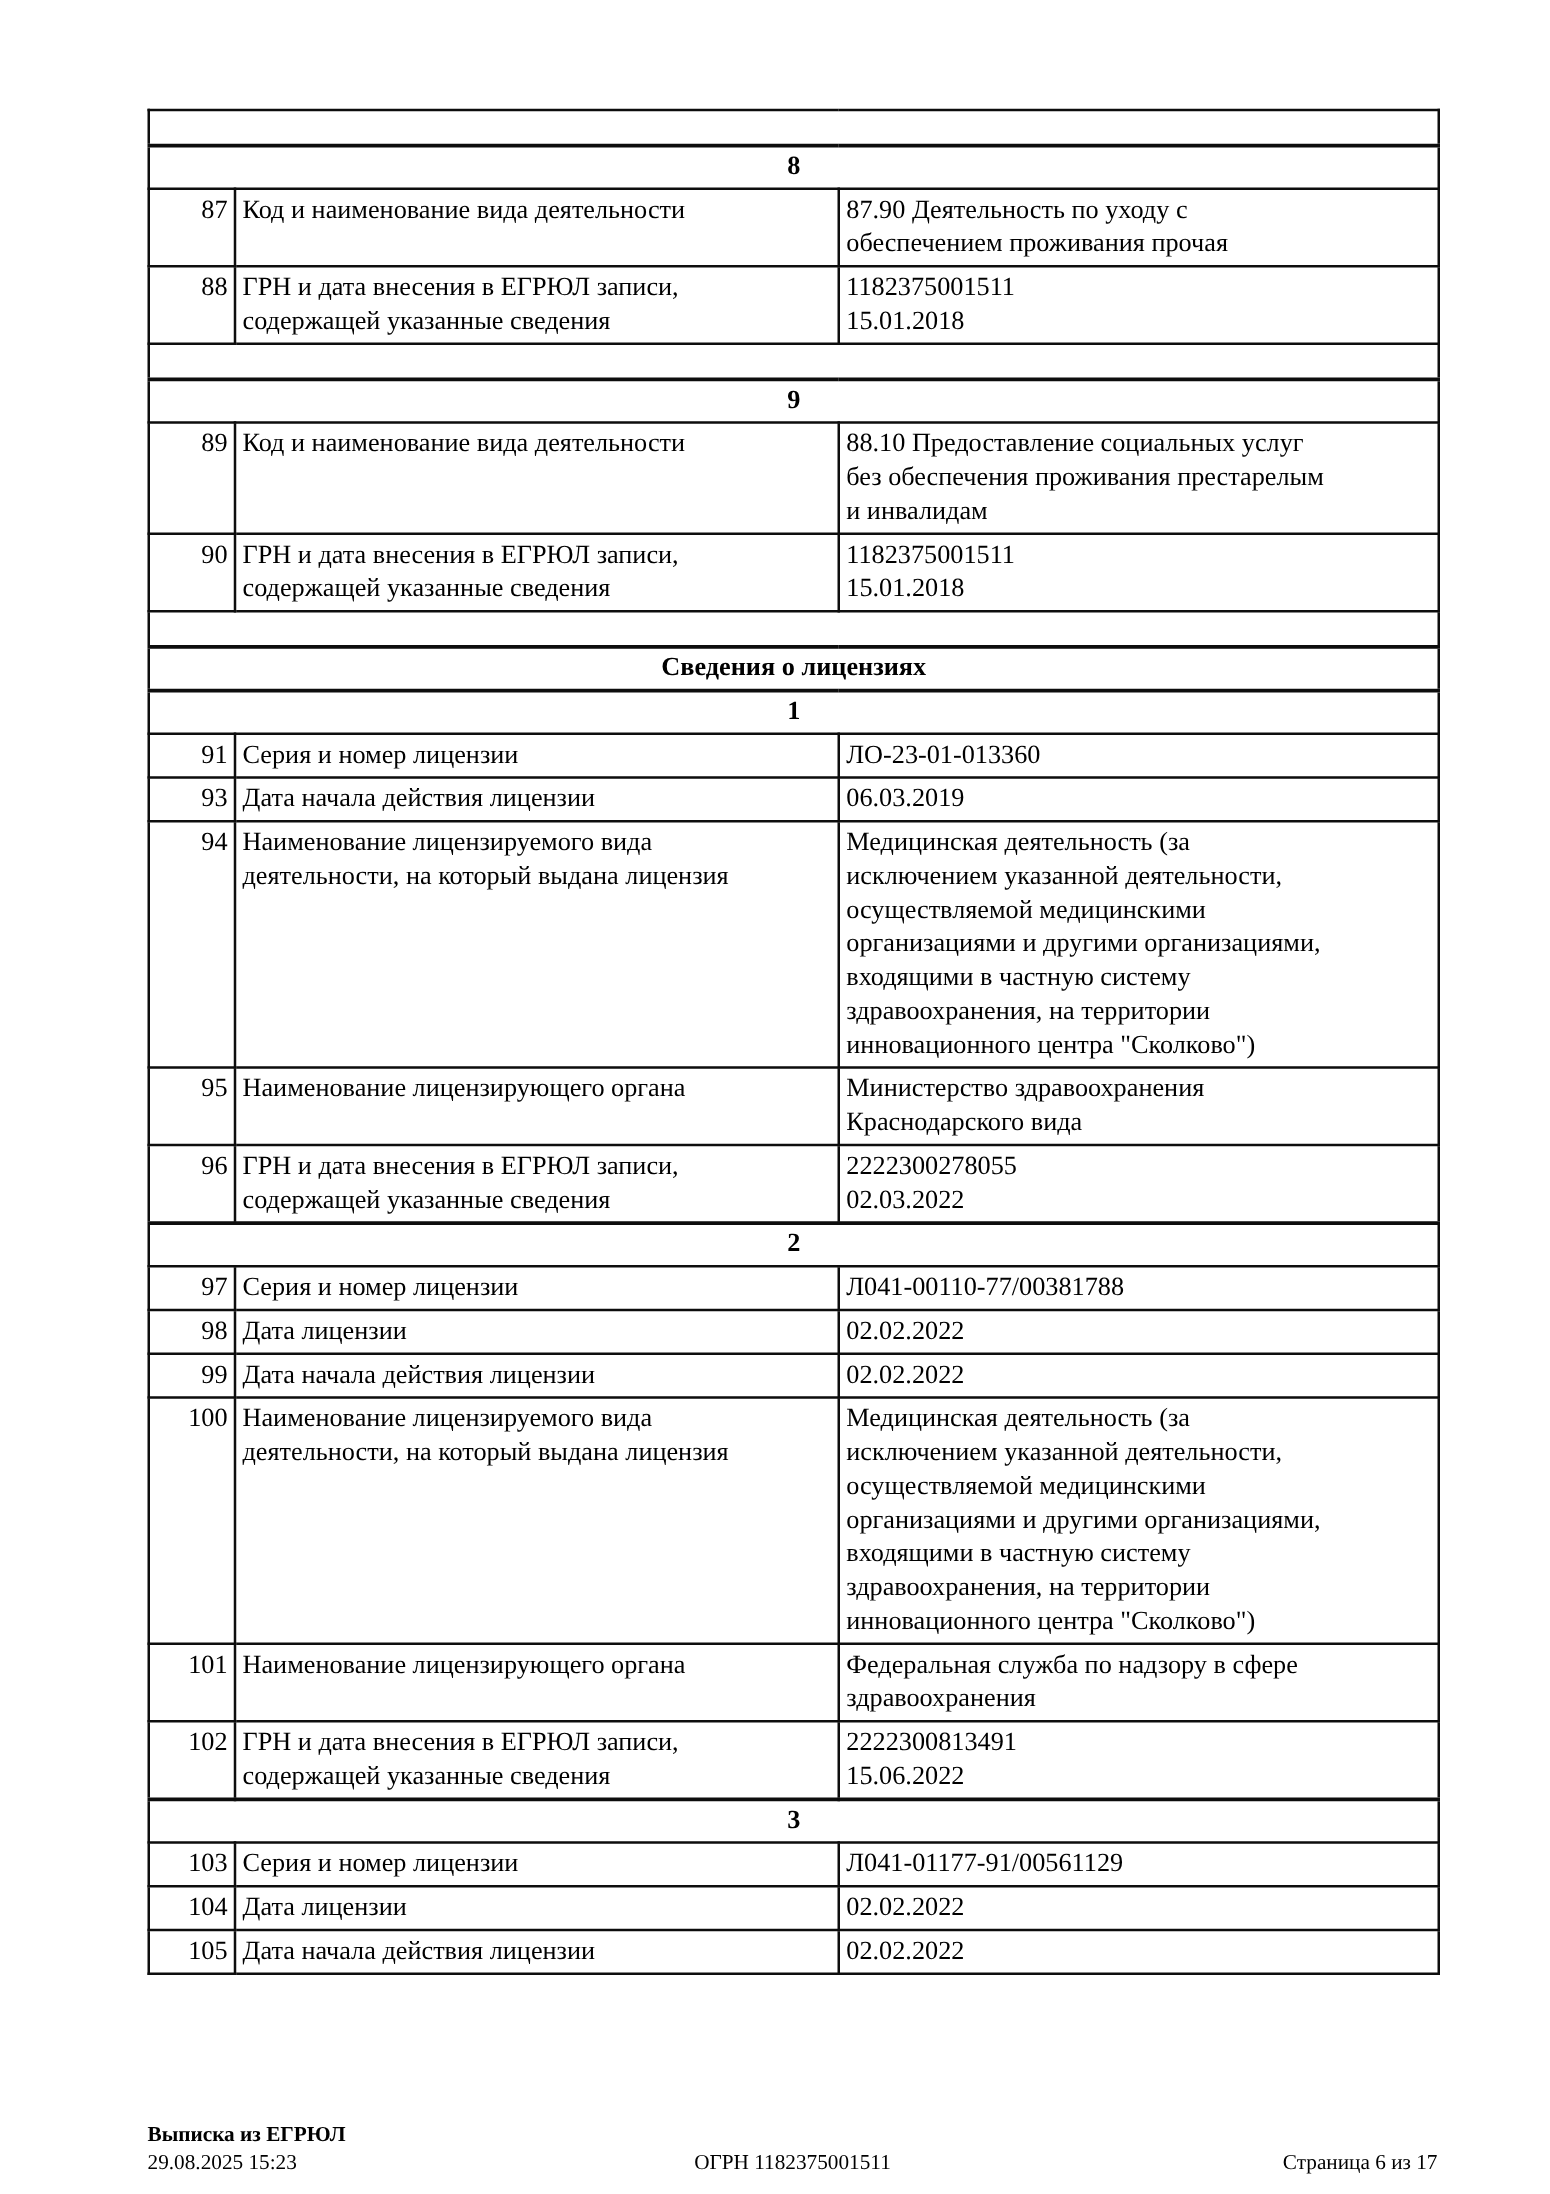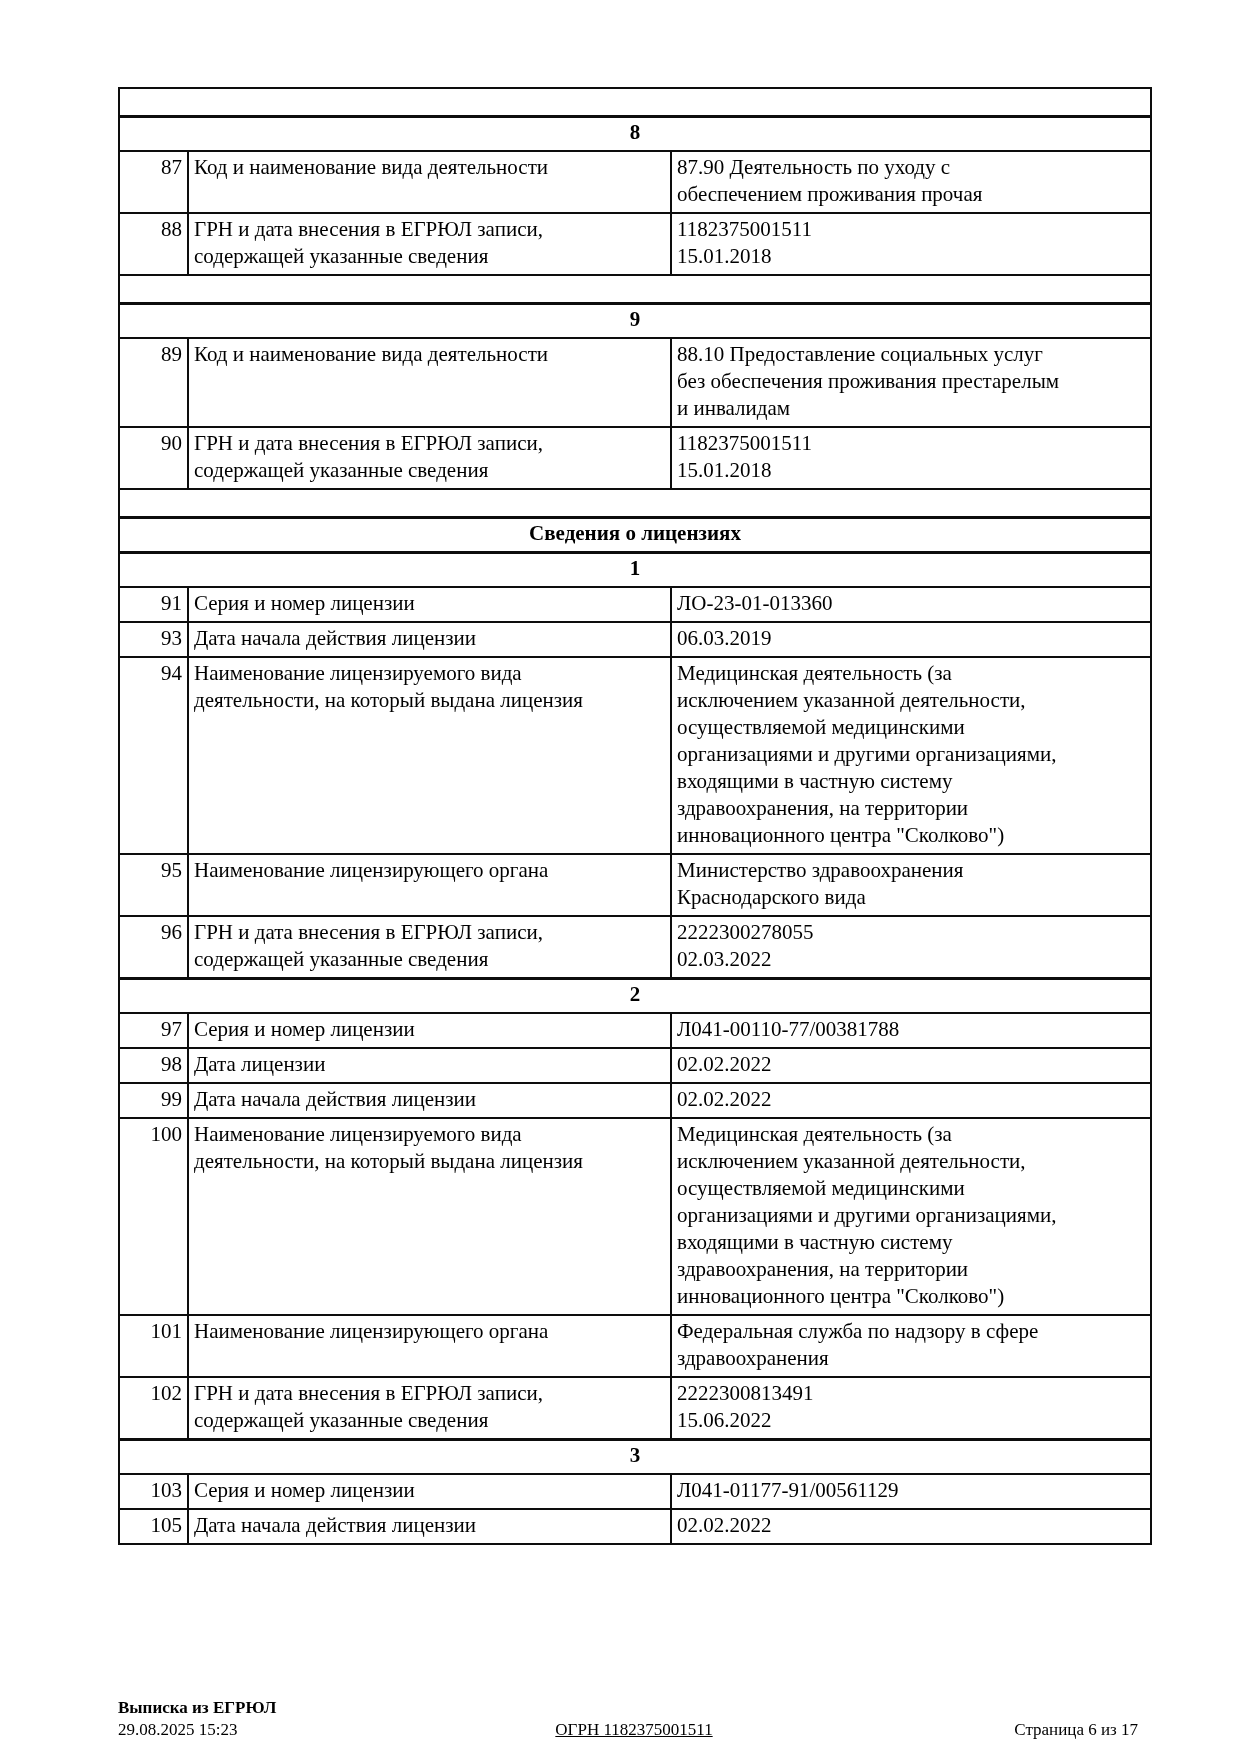--- a/index.html
+++ b/index.html
@@ -66,25 +66,24 @@
   .footer .line2 {
     position: relative;
     margin-top: 1px;
   }
   .footer .f-center {
     position: absolute;
     left: 0;
     right: 0;
     top: 0;
     text-align: center;
-    text-decoration: underline;
   }
   .footer .f-right {
     position: absolute;
-    right: 12px;
+    right: 0;
     top: 0;
     text-align: center;
   }
 </style>
 </head>
 <body>
 
 <table class="egrul">
   <colgroup>
     <col style="width:69px">
@@ -220,20 +219,25 @@
     </tr>
     <tr class="section">
         <td colspan="3">3</td>
       </tr>
     <tr>
       <td class="c-num">103</td>
       <td>Серия и номер лицензии</td>
       <td>Л041-01177-91/00561129</td>
     </tr>
     <tr>
+      <td class="c-num">104</td>
+      <td>Дата лицензии</td>
+      <td>02.02.2022</td>
+    </tr>
+    <tr>
       <td class="c-num">105</td>
       <td>Дата начала действия лицензии</td>
       <td>02.02.2022</td>
     </tr>
   </tbody>
 </table>
 
 <div class="footer">
   <div class="line1">Выписка из ЕГРЮЛ</div>
   <div class="line2">

